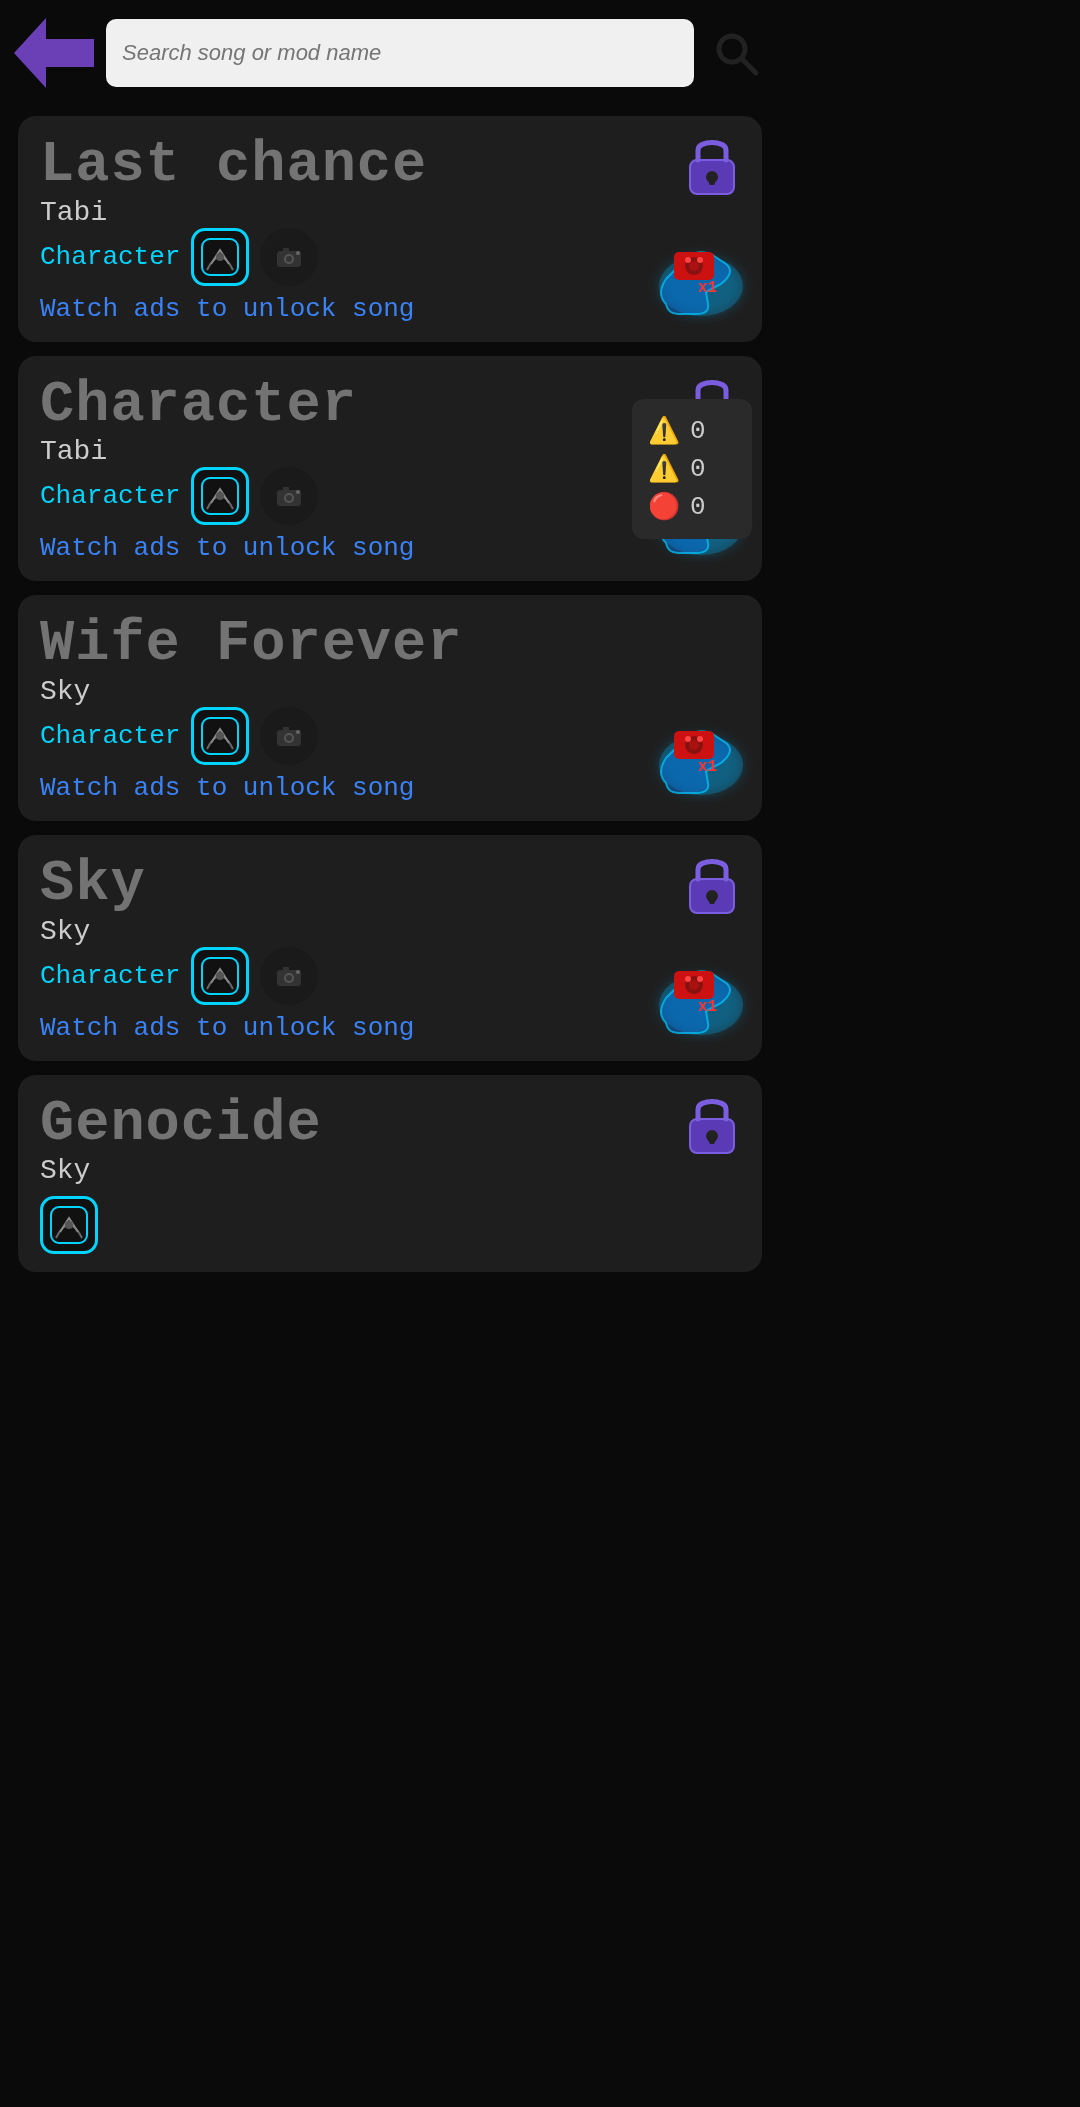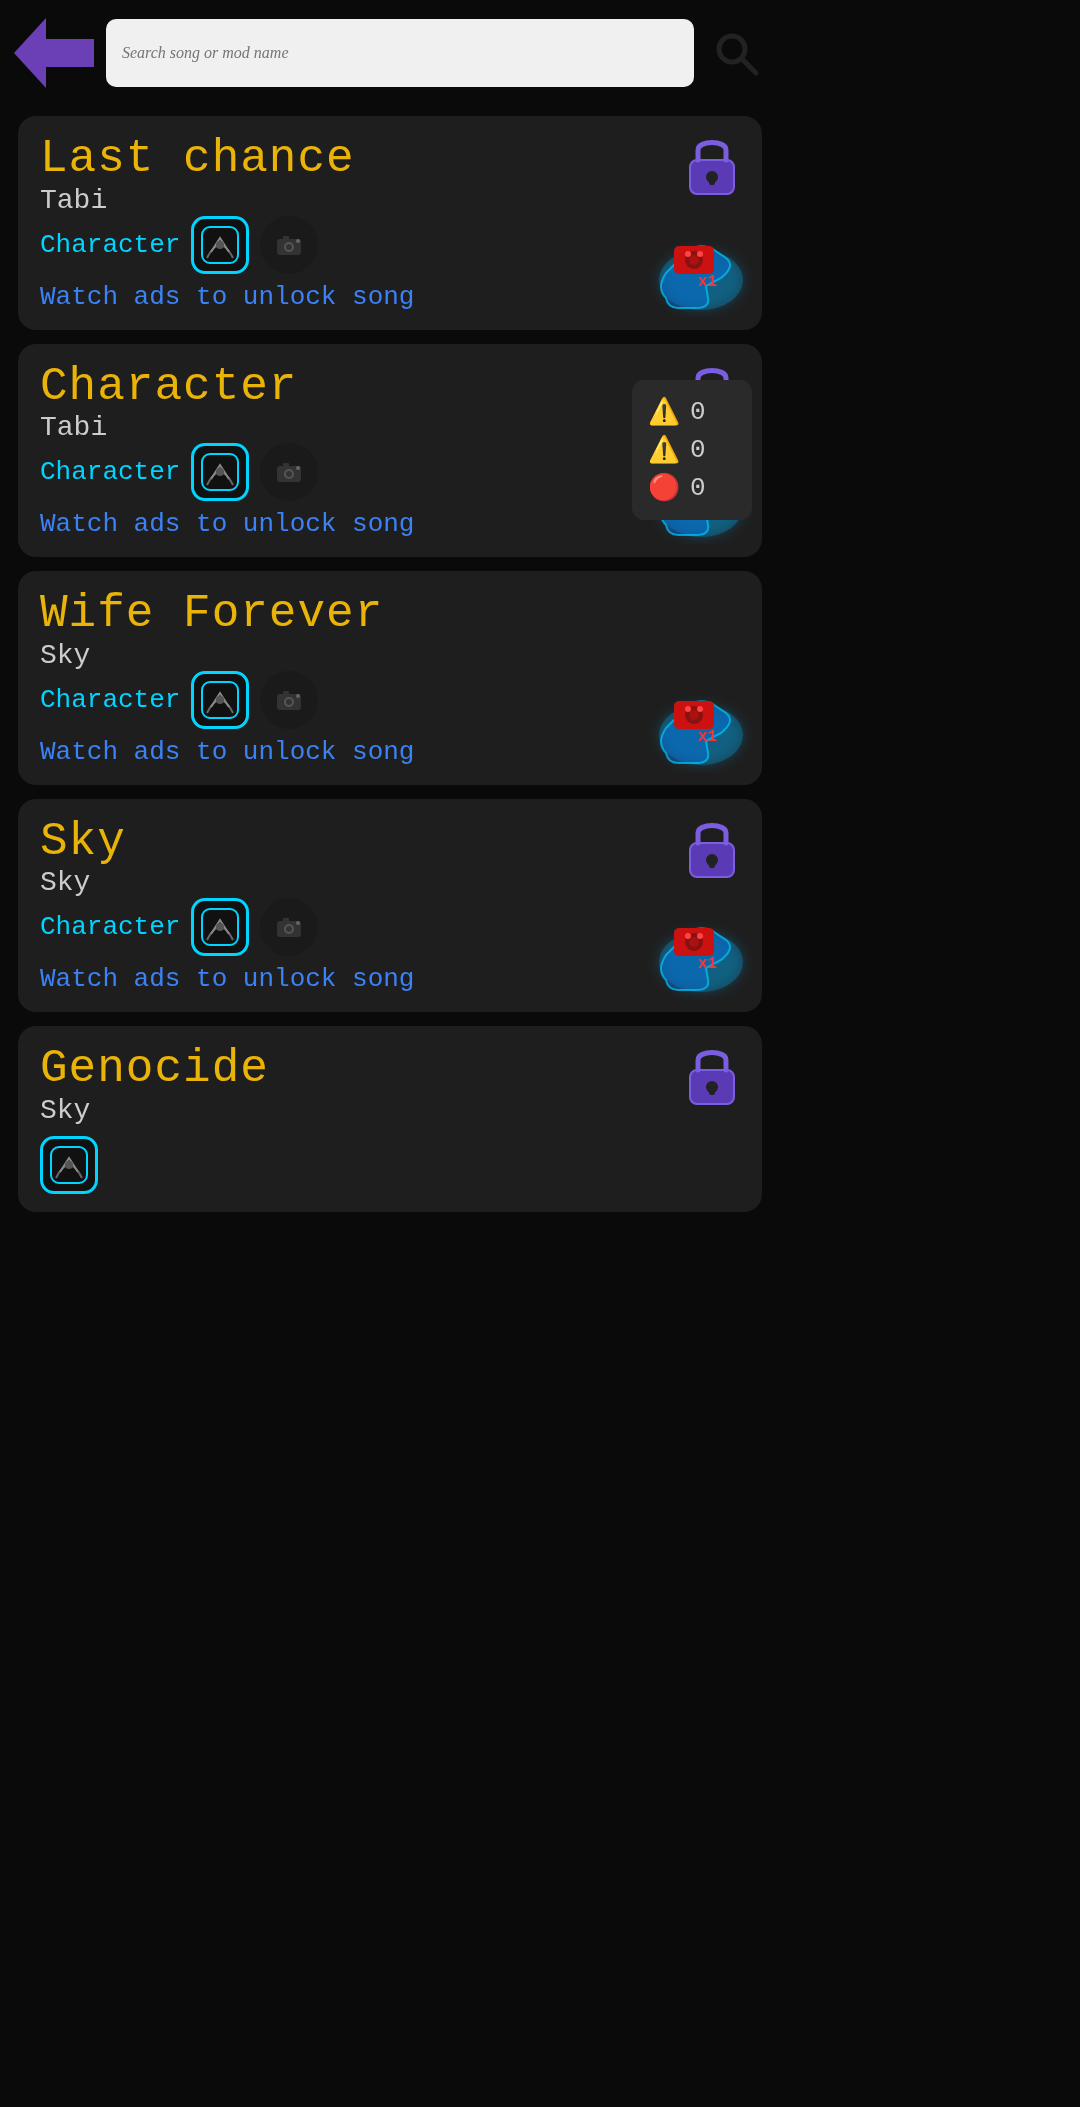--- a/index.html
+++ b/index.html
@@ -38,22 +38,22 @@
       border-radius: 10px;
       display: flex;
       align-items: center;
       padding: 0 16px;
     }
 
     .search-input {
       background: transparent;
       border: none;
       outline: none;
-      font-family: Liberation Serif, serif;
-      font-size: 16px;
+      font-family: Liberation Sans, sans-serif;
+      font-size: 22px;
       color: #888;
       font-style: italic;
       width: 100%;
     }
 
     .search-icon-btn {
       width: 60px;
       height: 60px;
       display: flex;
       align-items: center;
@@ -76,23 +76,23 @@
 
     .song-card {
       background: #1e1e1e;
       border-radius: 18px;
       padding: 18px 18px 18px 22px;
       position: relative;
       min-height: 160px;
     }
 
     .song-title {
-      font-size: 46px;
-      color: #eab308;
-      font-weight: normal;
+      font-size: 57px;
+      color: #737373;
+      font-weight: bold;
       letter-spacing: 1px;
       line-height: 1.1;
       margin-bottom: 4px;
     }
 
     .song-author {
       font-size: 28px;
       color: #cccccc;
       margin-bottom: 6px;
     }
@@ -189,21 +189,21 @@
 
     
     .card-with-popup {
       position: relative;
     }
 
     
     .glow-container {
       position: absolute;
       right: 6px;
-      bottom: 12px;
+      bottom: 18px;
       width: 110px;
       height: 110px;
       z-index: 2;
     }
 
     .glow-svg {
       width: 110px;
       height: 110px;
     }
   </style>

